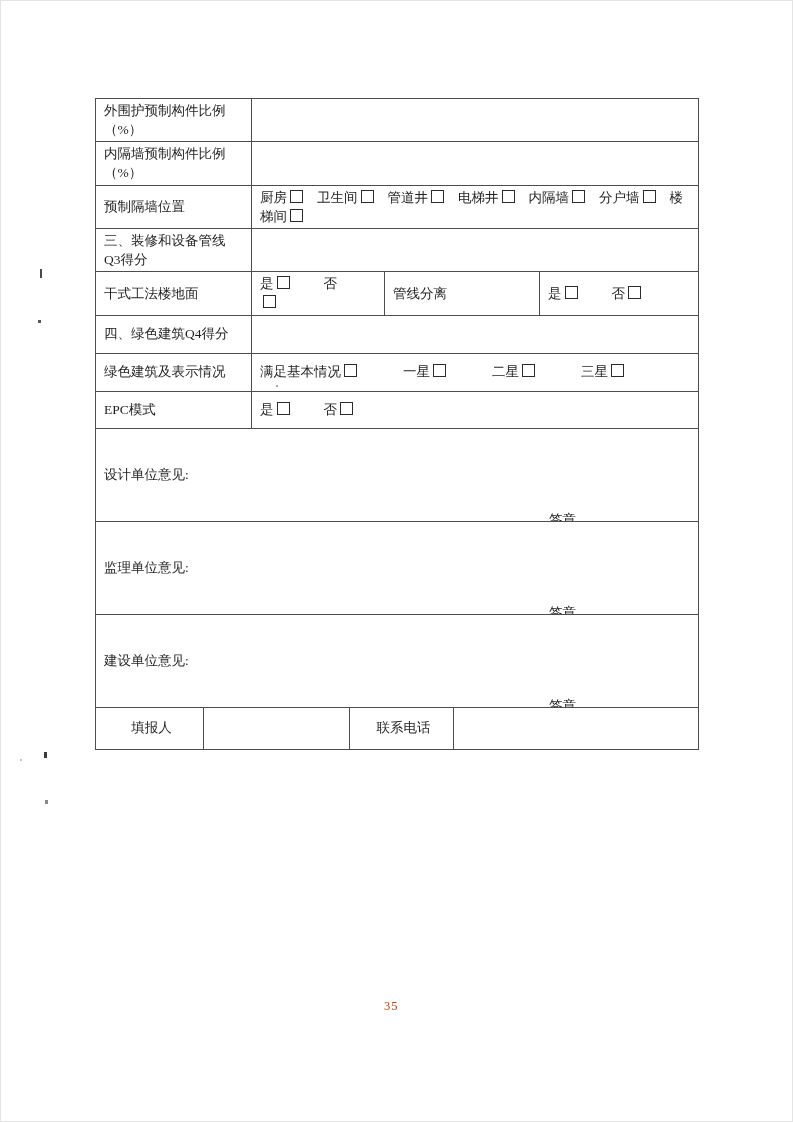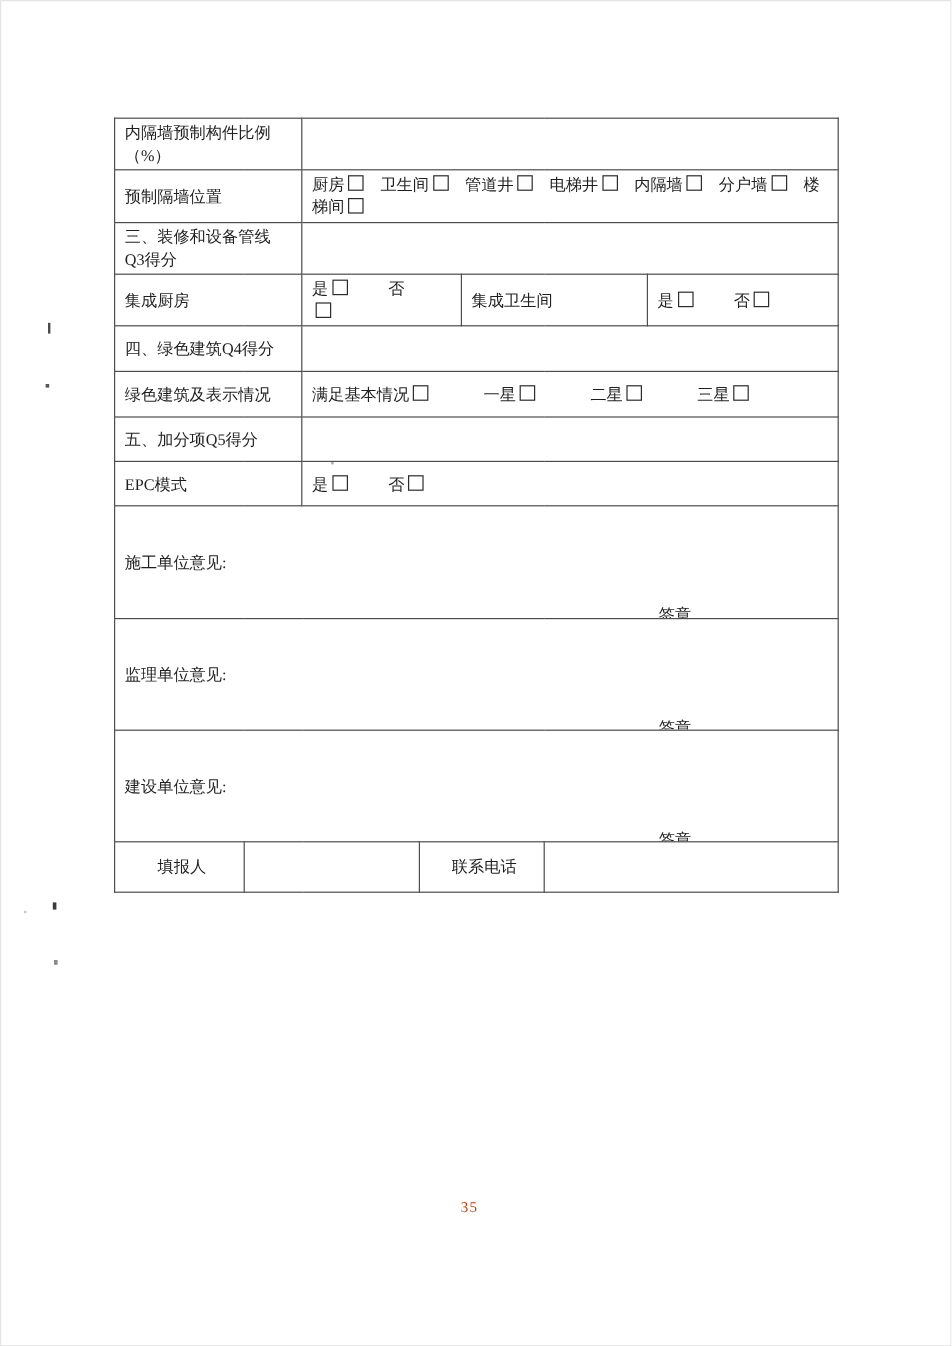--- a/index.html
+++ b/index.html
@@ -82,20 +82,25 @@
       <col style="width:108px">
         <col style="width:48px">
         <col style="width:98px">
       <col style="width:35px">
         <col style="width:69px">
         <col style="width:86px">
       <col style="width:159px">
     </colgroup>
 
     <tbody>
+        <tr style="height:39px">
+      <td colspan="2" class="lbl">外围护预制构件比例
+（%）</td>
+      <td colspan="5" class="inputcell"></td>
+    </tr>
 
     <tr style="height:38px">
       <td colspan="2" class="lbl">内隔墙预制构件比例
 （%）</td>
       <td colspan="5" class="inputcell"></td>
     </tr>
 
     <tr style="height:40px">
       <td colspan="2" class="lbl">预制隔墙位置</td>
       <td colspan="5" class="optcell g-tight">
@@ -103,67 +108,63 @@
       </td>
     </tr>
 
     <tr style="height:39px">
       <td colspan="2" class="lbl">三、装修和设备管线
 Q3得分</td>
       <td colspan="5" class="inputcell"></td>
     </tr>
 
 
-
-    <tr style="height:39px">
-      <td colspan="2" class="lbl">集成厨房</td>
+    <tr style="height:38px">
+      <td colspan="2" class="lbl">干式工法楼地面</td>
       <td colspan="2" class="optcell g-yn">
         <span class="opt"><span class="opt-label">是</span><span class="cb"></span></span><span class="opt"><span class="opt-label">否</span><span class="cb"></span></span>
       </td>
-      <td colspan="2" class="lbl">集成卫生间</td>
+      <td colspan="2" class="lbl">管线分离</td>
       <td class="optcell g-yn">
         <span class="opt"><span class="opt-label">是</span><span class="cb"></span></span><span class="opt"><span class="opt-label">否</span><span class="cb"></span></span>
       </td>
     </tr>
+
 
     <tr style="height:38px">
       <td colspan="2" class="lbl">四、绿色建筑Q4得分</td>
       <td colspan="5" class="inputcell"></td>
     </tr>
 
     <tr style="height:38px">
       <td colspan="2" class="lbl">绿色建筑及表示情况</td>
       <td colspan="5" class="optcell g-wide">
         <span class="opt"><span class="opt-label">满足基本情况</span><span class="cb"></span></span><span class="opt"><span class="opt-label">一星</span><span class="cb"></span></span><span class="opt"><span class="opt-label">二星</span><span class="cb"></span></span><span class="opt"><span class="opt-label">三星</span><span class="cb"></span></span>
       </td>
     </tr>
 
-    <tr style="height:37px">
-      <td colspan="2" class="lbl">五、加分项Q5得分</td>
-      <td colspan="5" class="inputcell"></td>
-    </tr>
 
 
     <tr style="height:37px">
       <td colspan="2" class="lbl">EPC模式</td>
       <td colspan="5" class="optcell g-yn">
         <span class="opt"><span class="opt-label">是</span><span class="cb"></span></span><span class="opt"><span class="opt-label">否</span><span class="cb"></span></span>
       </td>
     </tr>
 
-
-    <tr style="height:94px">
+    <tr style="height:93px">
       <td colspan="7" class="opinion">
-        <div class="op-label">施工单位意见:</div>
+        <div class="op-label">设计单位意见:</div>
         <div class="sig">
           <div class="seal">签章</div>
           
         </div>
       </td>
     </tr>
+
 
     <tr style="height:93px">
       <td colspan="7" class="opinion">
         <div class="op-label">监理单位意见:</div>
         <div class="sig">
           <div class="seal">签章</div>
           
         </div>
       </td>
     </tr>

